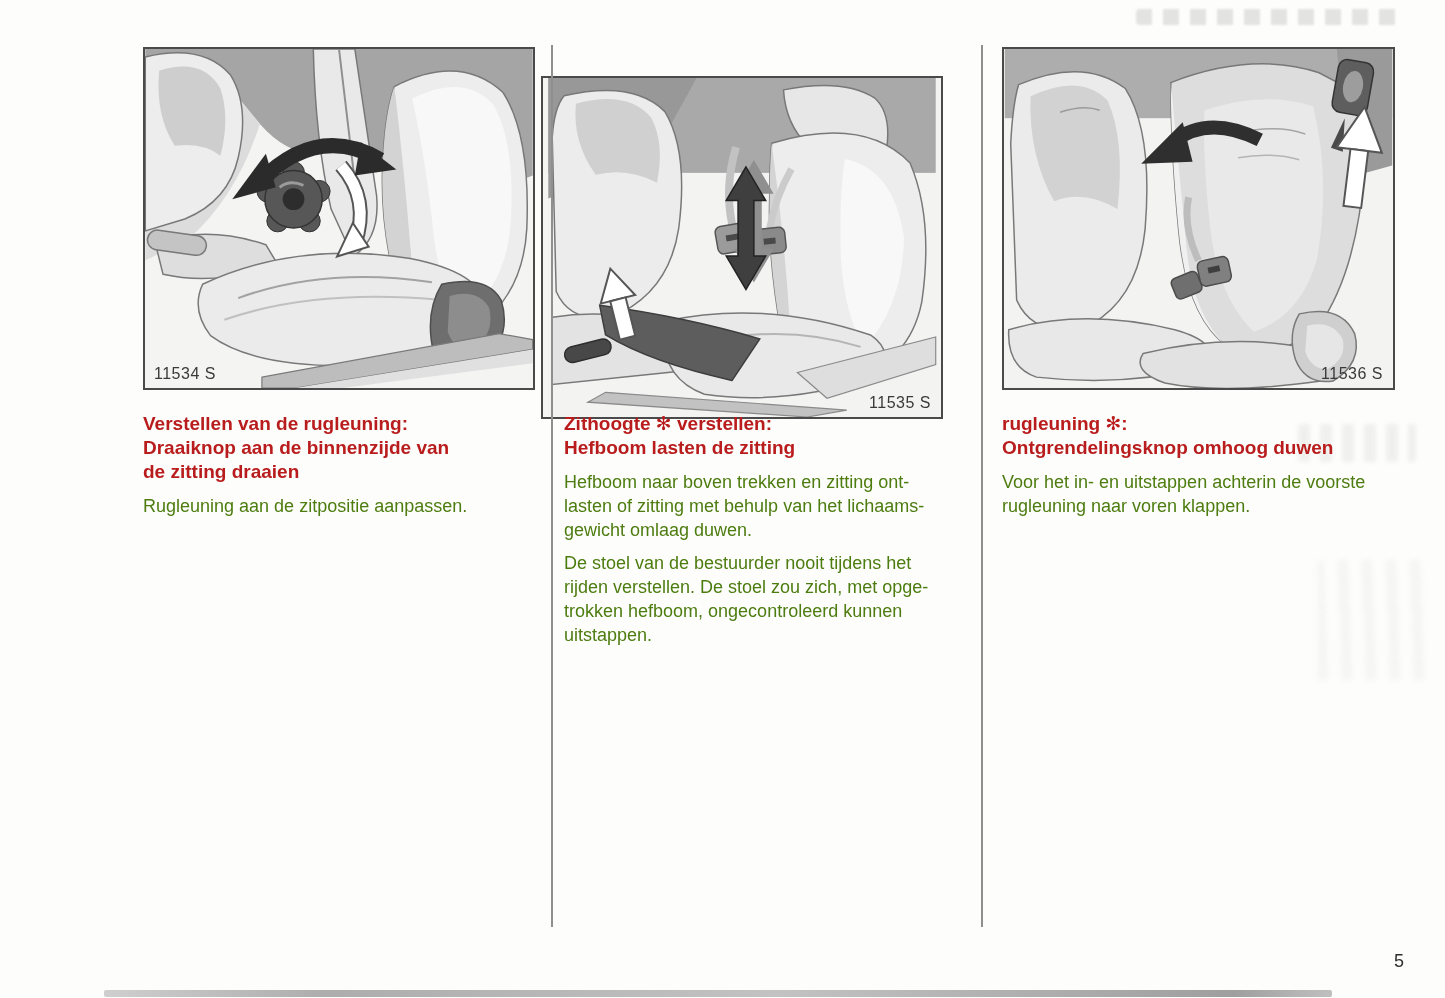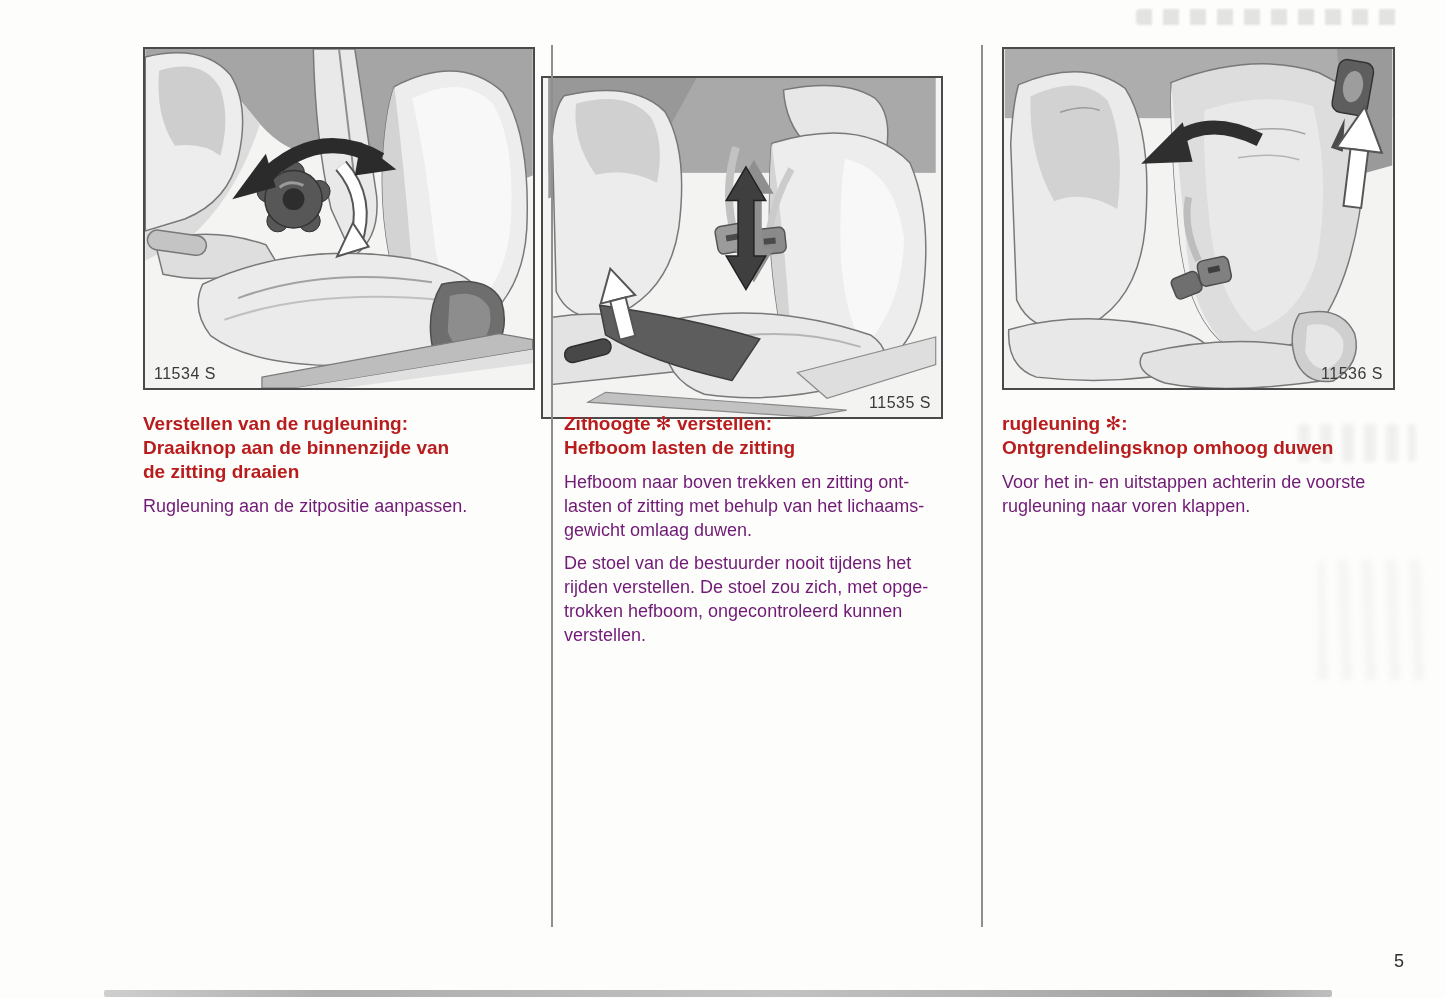--- a/index.html
+++ b/index.html
@@ -16,21 +16,21 @@
     position:absolute;bottom:5px;font-size:16px;color:#3a3a3a;letter-spacing:.5px;
     background:transparent;
   }
   .caption.left{left:9px;}
   .caption.right{right:10px;}
   .divider{position:absolute;top:45px;width:2px;height:882px;background:#8f8f8f;}
   .textcol{position:absolute;top:412px;width:400px;}
   .textcol h2{
     margin:0 0 10px 0;font-size:19px;line-height:24px;font-weight:700;color:#b91c1c;
   }
-  .textcol p{margin:0 0 9px 0;font-size:18px;line-height:24px;color:#701a75;}
+  .textcol p{margin:0 0 9px 0;font-size:18px;line-height:24px;color:#4d7c0f;}
   .ln{display:block;white-space:nowrap;}
   .page-number{
     position:absolute;left:1360px;top:951px;width:44px;text-align:right;
     font-size:18px;color:#2f2f2f;
   }
   .bottom-edge{
     position:absolute;left:104px;top:990px;width:1228px;height:7px;border-radius:2px;
     background:linear-gradient(90deg,#c7c7c7,#9f9f9f 18%,#b8b8b8 55%,#8e8e8e 92%,#b5b5b5);
     opacity:.85;
   }
@@ -227,21 +227,21 @@
     </h2>
     <p>
       <span class="ln">Hefboom naar boven trekken en zitting ont-</span>
       <span class="ln">lasten of zitting met behulp van het lichaams-</span>
       <span class="ln">gewicht omlaag duwen.</span>
     </p>
     <p>
       <span class="ln">De stoel van de bestuurder nooit tijdens het</span>
       <span class="ln">rijden verstellen. De stoel zou zich, met opge-</span>
       <span class="ln">trokken hefboom, ongecontroleerd kunnen</span>
-      <span class="ln">verstellen.</span>
+      <span class="ln">uitstappen.</span>
     </p>
   </div>
 
   <div class="textcol" style="left:1002px;">
     <h2>
       <span class="ln">rugleuning ✻:</span>
       <span class="ln">Ontgrendelingsknop omhoog duwen</span>
     </h2>
     <p>
       <span class="ln">Voor het in- en uitstappen achterin de voorste</span>

